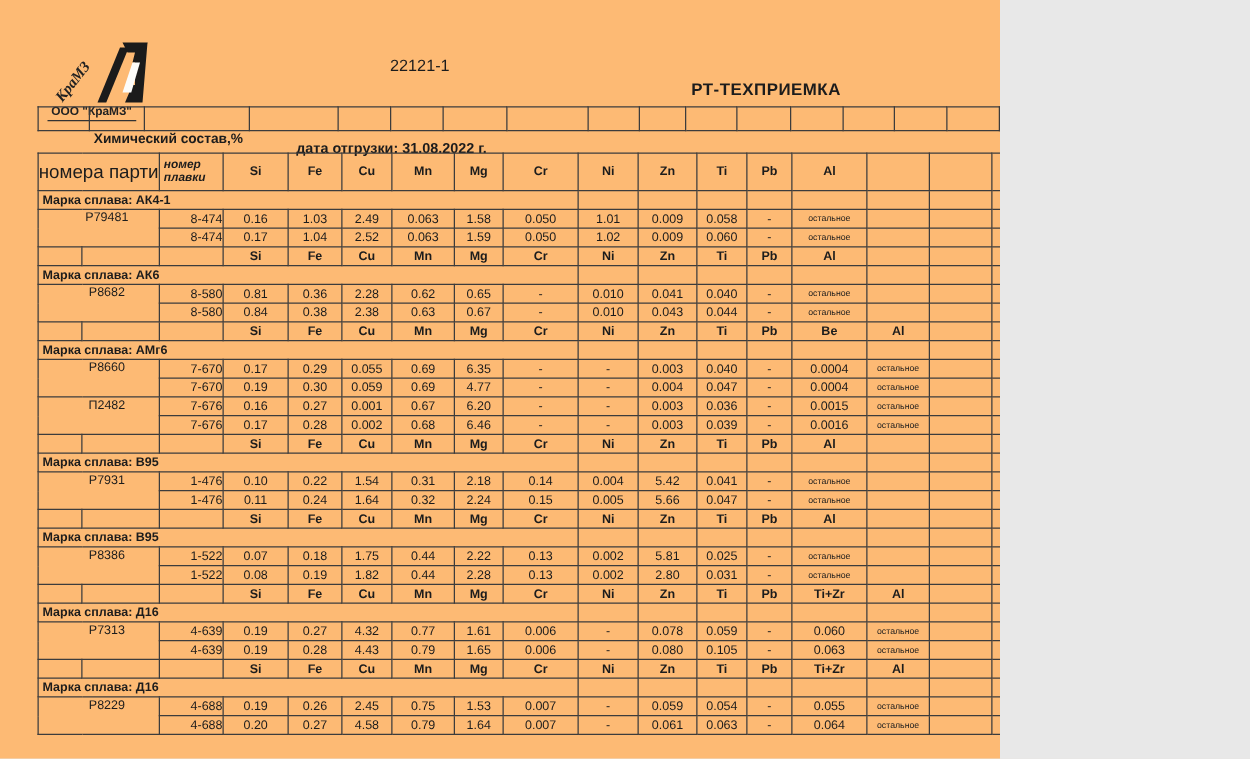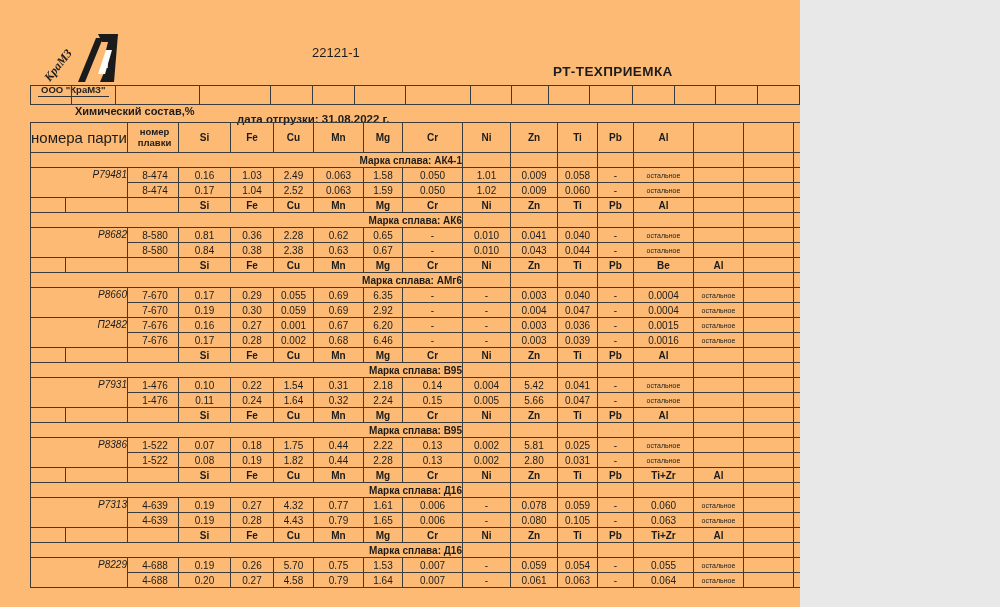--- a/index.html
+++ b/index.html
@@ -23,24 +23,24 @@
   table{border-collapse:collapse;table-layout:fixed;}
   td{border:1px solid #3c3c3c;padding:0;font-size:10px;text-align:center;overflow:hidden;
      white-space:nowrap;vertical-align:middle;}
   .strip{position:absolute;left:30px;top:85px;}
   .strip tr{height:19px;}
   .chem{position:absolute;left:30px;top:122px;width:900px;}
   .chem tr{height:15px;}
   .chem tr.main-hdr{height:30px;}
   .chem td.el{font-weight:bold;font-size:10px;}
   .chem td.bhdr{font-size:15px;margin-top:10px;}
-  .chem td.mhdr{font-size:9.5px;font-weight:bold;white-space:normal;line-height:1.1;text-align:center;padding-left:3px;}
-  .chem td.alloy-label{font-weight:bold;text-align:right;padding-left:3px;font-size:10px;}
-  .chem td.batch{text-align:right;padding-left:13px;vertical-align:top;padding-top:1px;font-style:italic;}
-  .chem td.melt{text-align:center;padding-left:4px;}
+  .chem td.mhdr{font-size:9.5px;font-weight:bold;white-space:normal;line-height:1.1;text-align:left;padding-left:3px;font-style:italic;}
+  .chem td.alloy-label{font-weight:bold;text-align:left;padding-left:3px;font-size:10px;}
+  .chem td.batch{text-align:center;padding-left:13px;vertical-align:top;padding-top:1px;}
+  .chem td.melt{text-align:right;padding-left:4px;}
   .chem td.rest{font-size:7px;}
   
   .stamp{position:absolute;left:838px;top:22px;transform:rotate(-14deg);opacity:.82;mix-blend-mode:multiply;}
   .stamp text{font-family:"Liberation Serif",serif;}
 </style>
 </head>
 <body>
 
 <div class="page">
 
@@ -316,21 +316,21 @@
           <td class=""></td>
           <td class=""></td>
           <td class=""></td>
         </tr>
         <tr>
           <td class="melt">7-670</td>
           <td class="val">0.19</td>
           <td class="val">0.30</td>
           <td class="val">0.059</td>
           <td class="val">0.69</td>
-          <td class="val">2.92</td>
+          <td class="val">4.77</td>
           <td class="val">-</td>
           <td class="val">-</td>
           <td class="val">0.004</td>
           <td class="val">0.047</td>
           <td class="val">-</td>
           <td class="val">0.0004</td>
           <td class="rest">остальное</td>
           <td class=""></td>
           <td class=""></td>
           <td class=""></td>
@@ -626,21 +626,21 @@
           <td class=""></td>
           <td class=""></td>
           <td class=""></td>
           <td class=""></td>
         </tr>
         <tr>
           <td class="batch" colspan="2" rowspan="2">Р8229</td>
           <td class="melt">4-688</td>
           <td class="val">0.19</td>
           <td class="val">0.26</td>
-          <td class="val">5.70</td>
+          <td class="val">2.45</td>
           <td class="val">0.75</td>
           <td class="val">1.53</td>
           <td class="val">0.007</td>
           <td class="val">-</td>
           <td class="val">0.059</td>
           <td class="val">0.054</td>
           <td class="val">-</td>
           <td class="val">0.055</td>
           <td class="rest">остальное</td>
           <td class=""></td>

